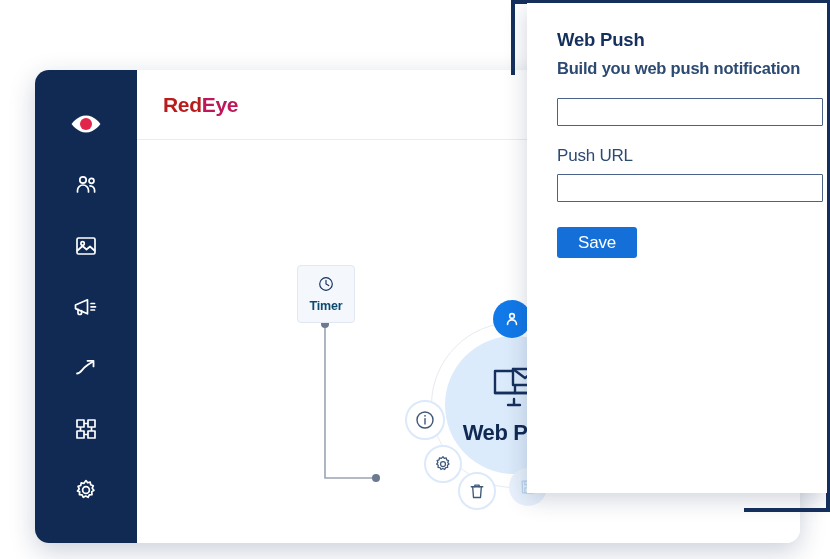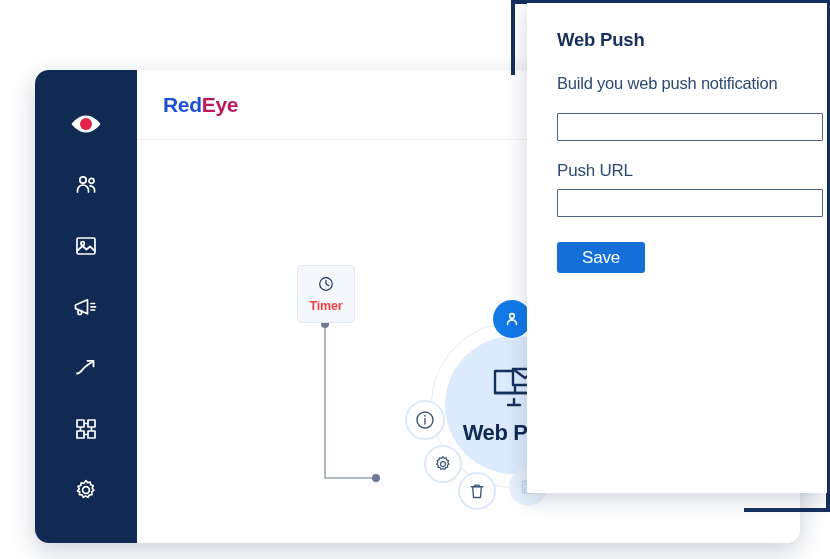--- a/index.html
+++ b/index.html
@@ -29,34 +29,34 @@
     margin-bottom:1px;cursor:pointer;
   }
   .side-item svg{display:block;}
 
   .app-main{flex:1;display:flex;flex-direction:column;background:#ffffff;min-width:0;}
   .app-header{
     height:70px;flex:0 0 70px;display:flex;align-items:center;
     padding-left:26px;border-bottom:1px solid #ececef;box-sizing:border-box;
   }
   .brand{font-size:21px;font-weight:bold;letter-spacing:-.3px;}
-  .brand .b-red{color:#1d4ed8;}
+  .brand .b-red{color:#b91c1c;}
   .brand .b-navy{color:#be185d;}
 
   .canvas{position:relative;flex:1;background:#ffffff;overflow:hidden;}
 
   
   .timer-node{
     position:absolute;left:160px;top:125px;width:56px;height:56px;
     background:#f4f8fd;border:1px solid #e2e8f2;border-radius:4px;
     display:flex;flex-direction:column;align-items:center;justify-content:center;
     cursor:pointer;
   }
   .timer-node .tlabel{
-    font-size:12.5px;font-weight:bold;color:#ef4444;margin-top:2px;letter-spacing:-.2px;
+    font-size:12.5px;font-weight:bold;color:#0c4a6e;margin-top:2px;letter-spacing:-.2px;
   }
   .conn-dot{
     position:absolute;width:8px;height:8px;border-radius:50%;
     background:#6b7a90;
   }
 
   
   .wp-wrap{position:absolute;left:277px;top:165px;width:200px;height:200px;}
   .wp-ring{
     position:absolute;left:17px;top:17px;width:166px;height:166px;
@@ -86,31 +86,31 @@
     background:#ffffff;box-sizing:border-box;
     box-shadow:0 6px 22px rgba(20,40,80,.20);
   }
   .panel-border-t{position:absolute;left:511px;top:0px;width:319px;height:4px;background:#16305e;}
   .panel-border-l{position:absolute;left:511px;top:0px;width:4px;height:75px;background:#16305e;}
   .panel-border-r{position:absolute;left:826px;top:0px;width:4px;height:512px;background:#16305e;}
   .panel-border-b{position:absolute;left:744px;top:508px;width:86px;height:4px;background:#16305e;}
 
   .panel-inner{padding:26px 26px 0 30px;}
   .panel-title{font-size:18.5px;font-weight:bold;color:#16305e;letter-spacing:-.2px;}
-  .panel-sub{font-size:16.5px;color:#2c4a72;margin-top:23px;letter-spacing:-.2px;}
+  .panel-sub{font-size:16.5px;color:#2c4a72;margin-top:8px;letter-spacing:-.2px;font-weight:bold;}
   .field{margin-top:20px;}
   .field-label{font-size:17px;color:#2c4a72;margin-bottom:8px;letter-spacing:-.2px;}
   .field-input{
     width:266px;height:28px;box-sizing:border-box;
     border:1.6px solid #4a6287;background:#ffffff;
     font-family:"Liberation Sans", sans-serif;font-size:14px;color:#16305e;
     padding:0 7px;outline:none;border-radius:1px;
   }
   .save-btn{
-    margin-top:25px;width:88px;height:31px;
+    margin-top:25px;width:80px;height:31px;
     background:#1470d8;color:#ffffff;border:none;border-radius:3px;
     font-family:"Liberation Sans", sans-serif;font-size:17px;
     cursor:pointer;letter-spacing:-.2px;
   }
 </style>
 </head>
 <body>
 
 <div id="stage">
 

